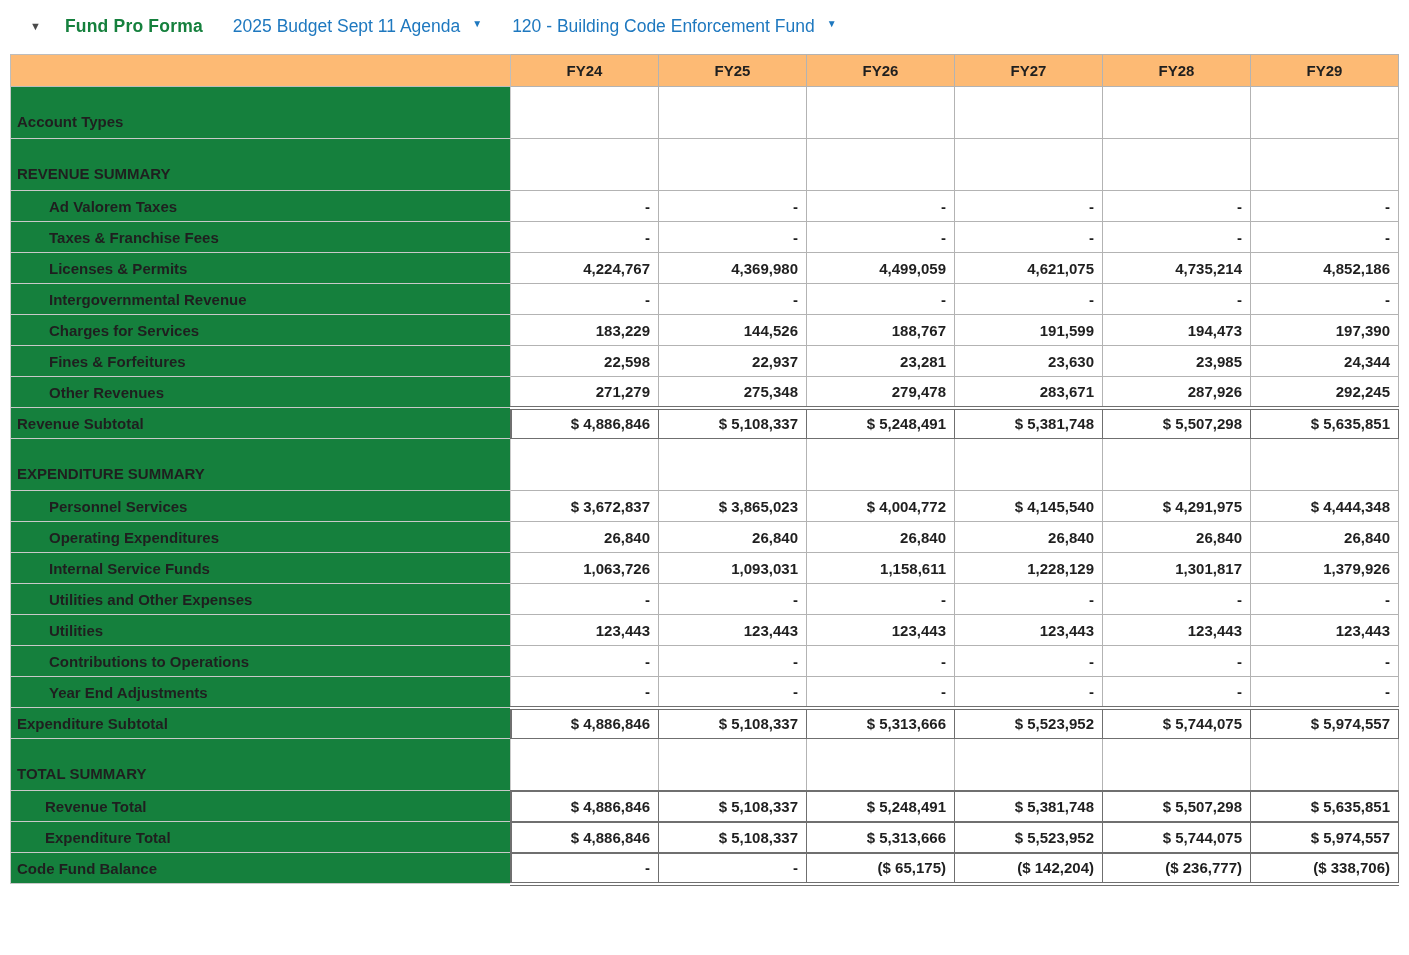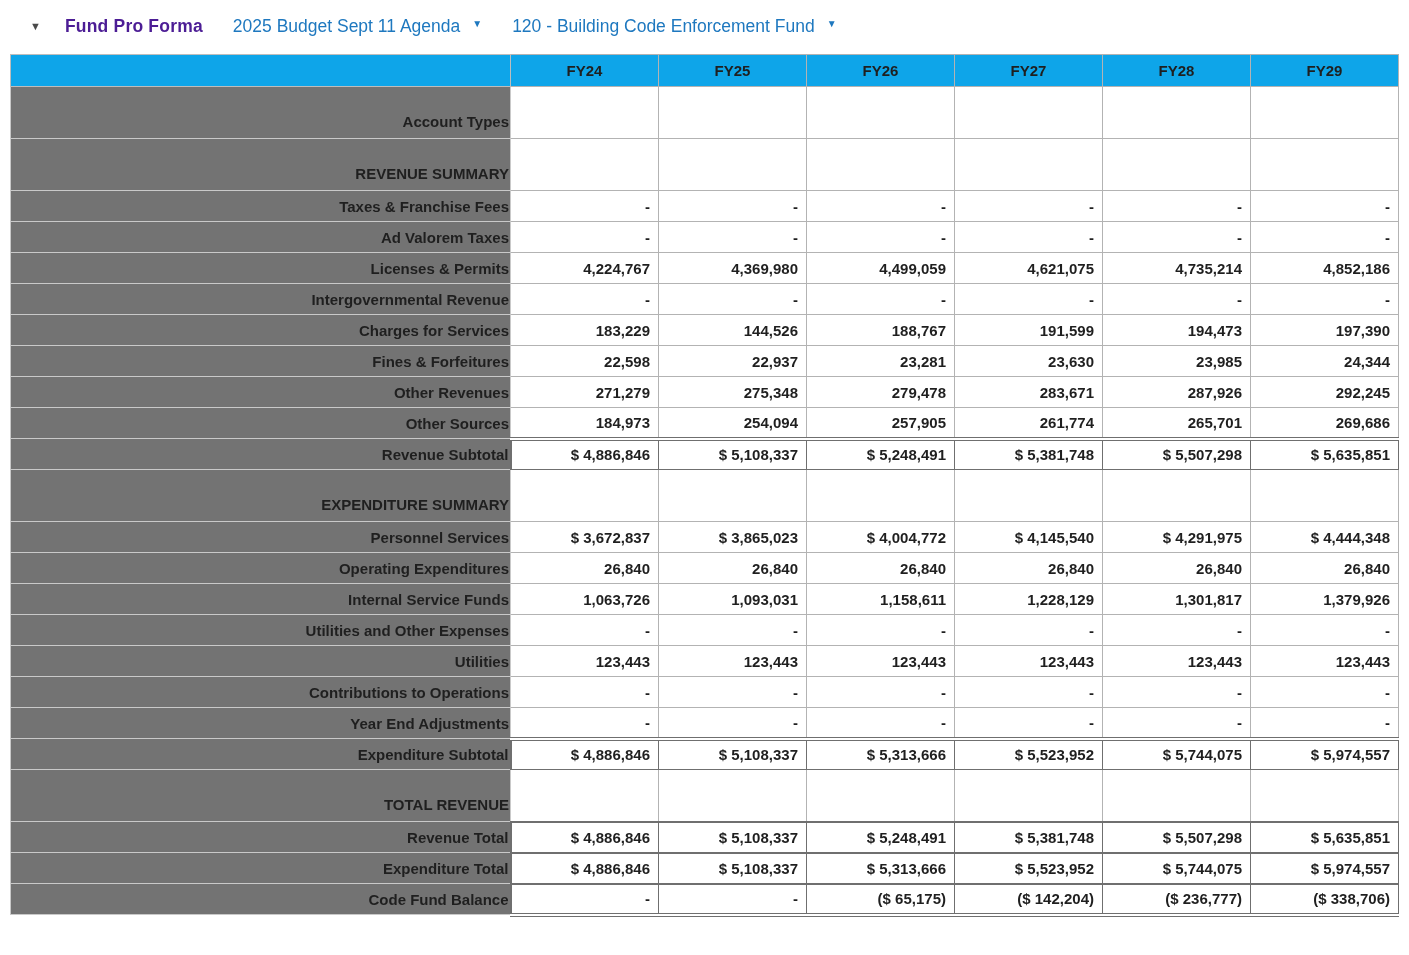--- a/index.html
+++ b/index.html
@@ -22,21 +22,21 @@
     margin-left: 30px;
     font-size: 11px;
     color: #4a4a4a;
     cursor: pointer;
     line-height: 1;
   }
   .page-title {
     margin: 0 0 0 24px;
     font-size: 17.5px;
     font-weight: 700;
-    color: #4c1d95;
+    color: #15803d;
     letter-spacing: 0.2px;
   }
   .dd {
     display: flex;
     align-items: flex-start;
     margin-left: 30px;
     cursor: pointer;
     color: #1e78bf;
     font-size: 17.5px;
   }
@@ -57,31 +57,31 @@
     font-size: 15px;
   }
   table.proforma th, table.proforma td {
     font-weight: 700;
     color: #1f1f1f;
     overflow: hidden;
     white-space: nowrap;
   }
   table.proforma th {
     height: 32px;
-    background: #0ea5e9;
+    background: #fdba74;
     border: 1px solid #b3b3b3;
     text-align: center;
     font-size: 15px;
   }
   table.proforma th.corner { border-color: #bdbdbd; }
 
   td.lbl {
-    background: #737373;
+    background: #15803d;
     border: 1px solid #c9c9c9;
-    text-align: right;
+    text-align: left;
     padding-left: 6px;
   }
   td.val {
     background: #ffffff;
     border: 1px solid #b3b3b3;
     text-align: right;
     padding-right: 8px;
   }
 
   tr.item td, tr.subtotal td, tr.total td, tr.grand td { height: 31px; }
@@ -163,30 +163,30 @@
         <tr class="section">
           <td class="lbl">REVENUE SUMMARY</td>
           <td class="val first"></td>
           <td class="val"></td>
           <td class="val"></td>
           <td class="val"></td>
           <td class="val"></td>
           <td class="val"></td>
         </tr>
         <tr class="item">
+          <td class="lbl">Ad Valorem Taxes</td>
+          <td class="val first">-</td>
+          <td class="val">-</td>
+          <td class="val">-</td>
+          <td class="val">-</td>
+          <td class="val">-</td>
+          <td class="val">-</td>
+        </tr>
+        <tr class="item">
           <td class="lbl">Taxes &amp; Franchise Fees</td>
-          <td class="val first">-</td>
-          <td class="val">-</td>
-          <td class="val">-</td>
-          <td class="val">-</td>
-          <td class="val">-</td>
-          <td class="val">-</td>
-        </tr>
-        <tr class="item">
-          <td class="lbl">Ad Valorem Taxes</td>
           <td class="val first">-</td>
           <td class="val">-</td>
           <td class="val">-</td>
           <td class="val">-</td>
           <td class="val">-</td>
           <td class="val">-</td>
         </tr>
         <tr class="item">
           <td class="lbl">Licenses &amp; Permits</td>
           <td class="val first">4,224,767</td>
@@ -224,29 +224,20 @@
           <td class="val">24,344</td>
         </tr>
         <tr class="item">
           <td class="lbl">Other Revenues</td>
           <td class="val first">271,279</td>
           <td class="val">275,348</td>
           <td class="val">279,478</td>
           <td class="val">283,671</td>
           <td class="val">287,926</td>
           <td class="val">292,245</td>
-        </tr>
-        <tr class="item">
-          <td class="lbl">Other Sources</td>
-          <td class="val first">184,973</td>
-          <td class="val">254,094</td>
-          <td class="val">257,905</td>
-          <td class="val">261,774</td>
-          <td class="val">265,701</td>
-          <td class="val">269,686</td>
         </tr>
         <tr class="subtotal">
           <td class="lbl">Revenue Subtotal</td>
           <td class="val first">$ 4,886,846</td>
           <td class="val">$ 5,108,337</td>
           <td class="val">$ 5,248,491</td>
           <td class="val">$ 5,381,748</td>
           <td class="val">$ 5,507,298</td>
           <td class="val">$ 5,635,851</td>
         </tr>
@@ -325,21 +316,21 @@
         <tr class="subtotal">
           <td class="lbl">Expenditure Subtotal</td>
           <td class="val first">$ 4,886,846</td>
           <td class="val">$ 5,108,337</td>
           <td class="val">$ 5,313,666</td>
           <td class="val">$ 5,523,952</td>
           <td class="val">$ 5,744,075</td>
           <td class="val">$ 5,974,557</td>
         </tr>
         <tr class="section">
-          <td class="lbl">TOTAL REVENUE</td>
+          <td class="lbl">TOTAL SUMMARY</td>
           <td class="val first"></td>
           <td class="val"></td>
           <td class="val"></td>
           <td class="val"></td>
           <td class="val"></td>
           <td class="val"></td>
         </tr>
         <tr class="total">
           <td class="lbl">Revenue Total</td>
           <td class="val first">$ 4,886,846</td>

